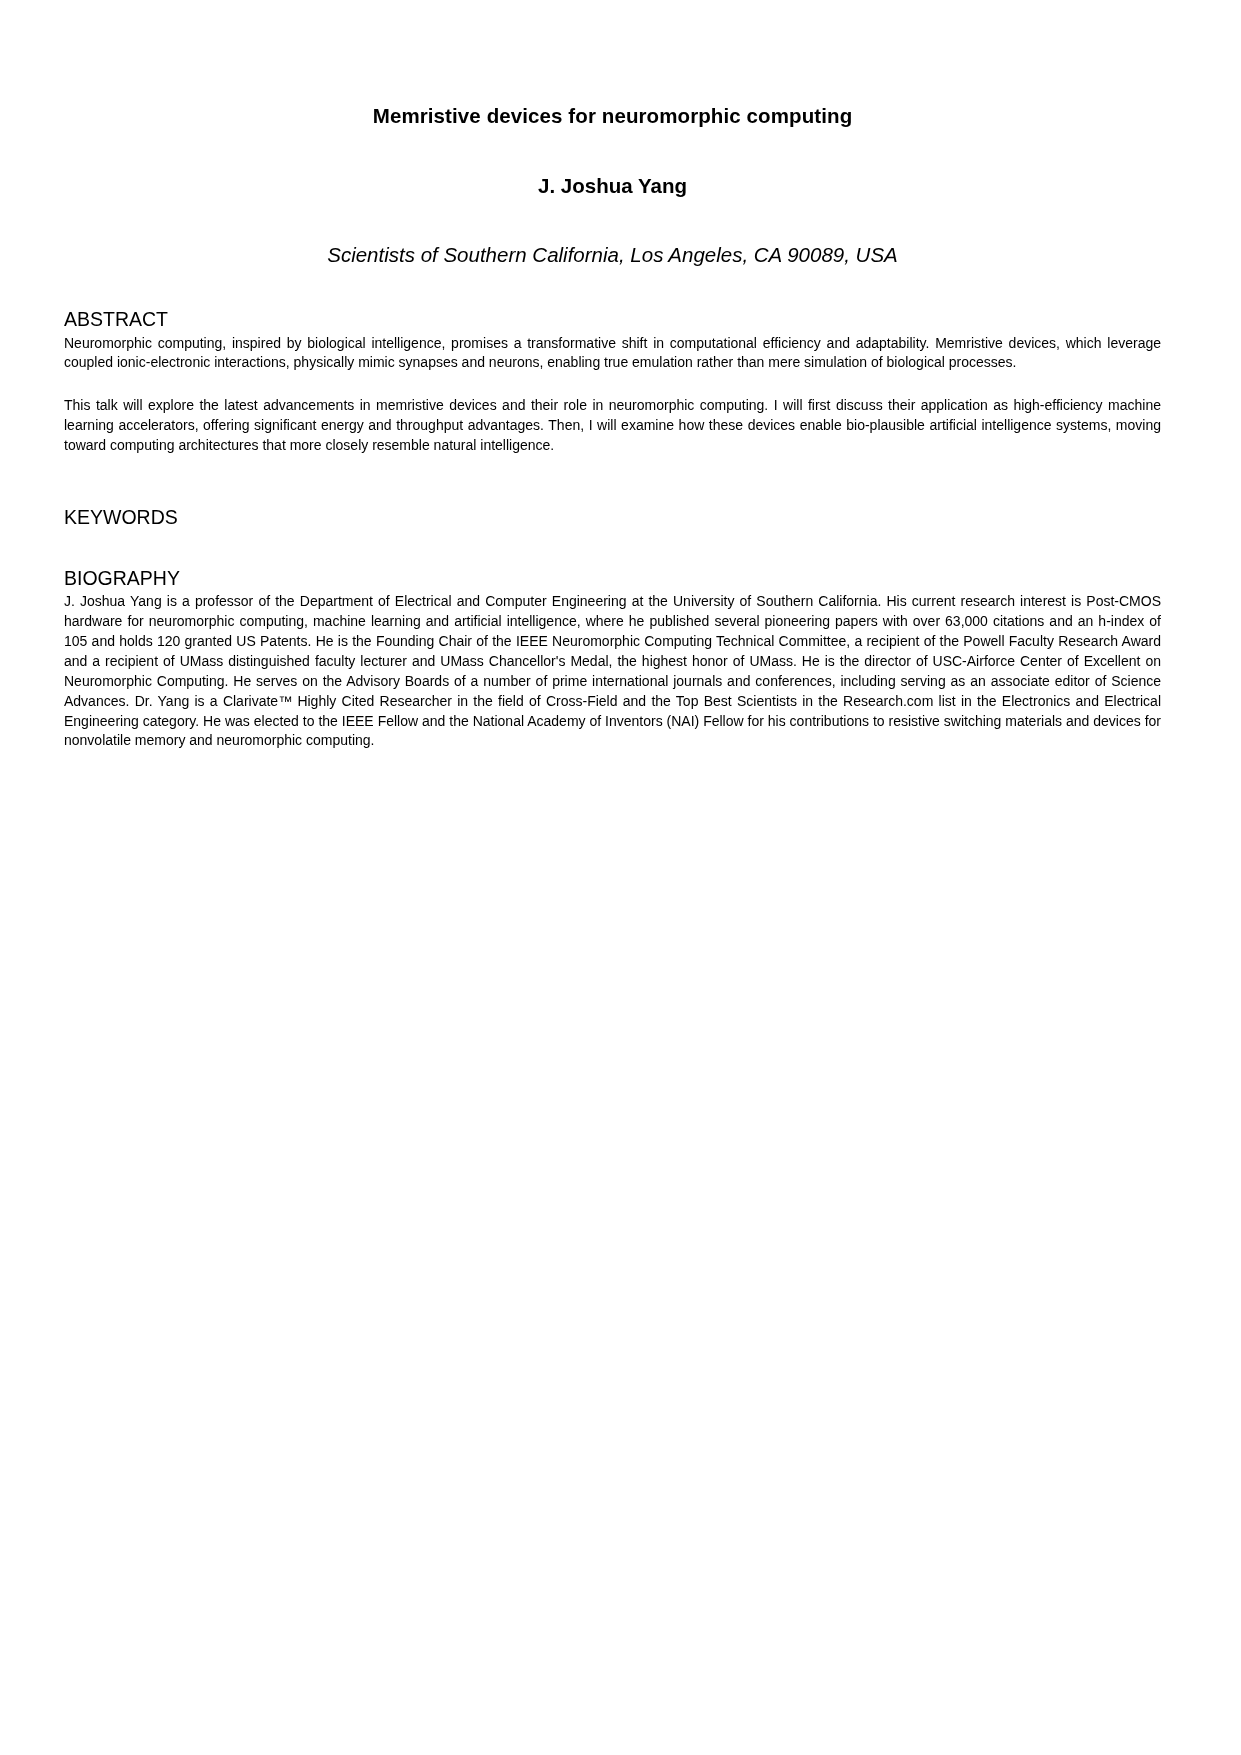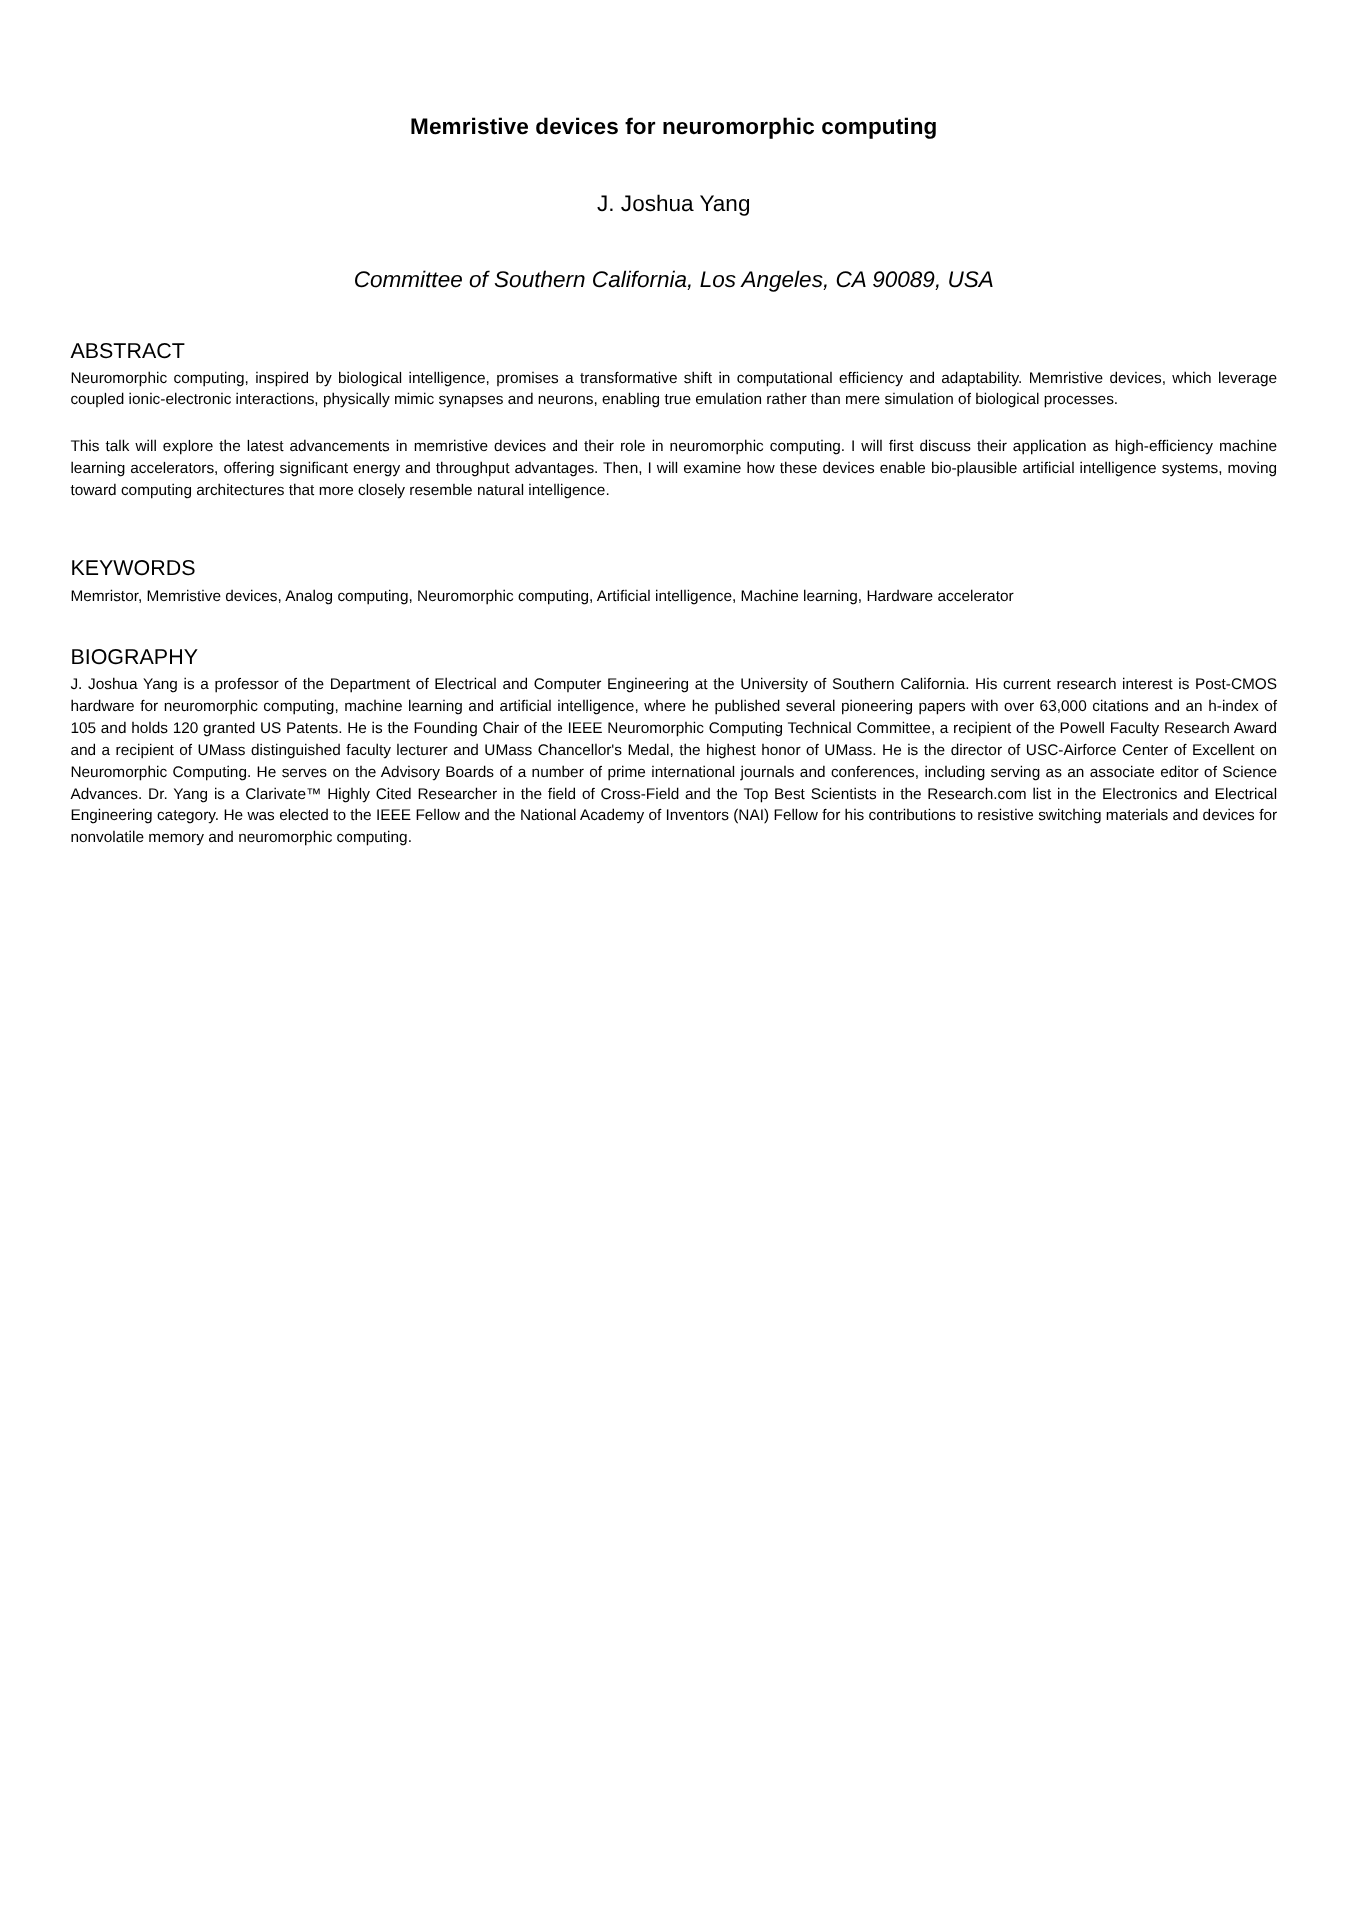--- a/index.html
+++ b/index.html
@@ -25,21 +25,21 @@
     text-align: center;
     font-size: 20.5px;
     font-weight: bold;
     letter-spacing: 0.1px;
     margin: 15px 0 0 0;
     line-height: 1.3;
   }
   .author {
     text-align: center;
     font-size: 20.5px;
-    font-weight: normal;
+    font-weight: bold;
     margin: 43px 0 0 0;
     line-height: 1.3;
   }
   .affiliation {
     text-align: center;
     font-size: 20.5px;
     font-style: italic;
     margin: 43px 0 0 0;
     line-height: 1.3;
   }
@@ -72,31 +72,30 @@
 </style>
 </head>
 <body>
 
 <div class="page">
 
   <h1 class="doc-title">Memristive devices for neuromorphic computing</h1>
 
   <div class="author">J. Joshua Yang</div>
 
-  <div class="affiliation">Committee of Southern California, Los Angeles, CA 90089, USA</div>
+  <div class="affiliation">Scientists of Southern California, Los Angeles, CA 90089, USA</div>
 
   <div class="sec-abstract">
     <div class="section-heading">ABSTRACT</div>
     <p class="body-par">Neuromorphic computing, inspired by biological intelligence, promises a transformative shift in computational efficiency and adaptability. Memristive devices, which leverage coupled ionic-electronic interactions, physically mimic synapses and neurons, enabling true emulation rather than mere simulation of biological processes.</p>
     <p class="body-par par-gap">This talk will explore the latest advancements in memristive devices and their role in neuromorphic computing. I will first discuss their application as high-efficiency machine learning accelerators, offering significant energy and throughput advantages. Then, I will examine how these devices enable bio-plausible artificial intelligence systems, moving toward computing architectures that more closely resemble natural intelligence.</p>
   </div>
 
   <div class="sec-keywords">
     <div class="section-heading">KEYWORDS</div>
-    <p class="body-par">Memristor, Memristive devices, Analog computing, Neuromorphic computing, Artificial intelligence, Machine learning, Hardware accelerator</p>
   </div>
 
   <div class="sec-biography">
     <div class="section-heading">BIOGRAPHY</div>
     <p class="body-par">J. Joshua Yang is a professor of the Department of Electrical and Computer Engineering at the University of Southern California. His current research interest is Post-CMOS hardware for neuromorphic computing, machine learning and artificial intelligence, where he published several pioneering papers with over 63,000 citations and an h-index of 105 and holds 120 granted US Patents. He is the Founding Chair of the IEEE Neuromorphic Computing Technical Committee, a recipient of the Powell Faculty Research Award and a recipient of UMass distinguished faculty lecturer and UMass Chancellor's Medal, the highest honor of UMass. He is the director of USC-Airforce Center of Excellent on Neuromorphic Computing. He serves on the Advisory Boards of a number of prime international journals and conferences, including serving as an associate editor of Science Advances. Dr. Yang is a Clarivate™ Highly Cited Researcher in the field of Cross-Field and the Top Best Scientists in the Research.com list in the Electronics and Electrical Engineering category.  He was elected to the IEEE Fellow and the National Academy of Inventors (NAI) Fellow for his contributions to resistive switching materials and devices for nonvolatile memory and neuromorphic computing.</p>
   </div>
 
 </div>
 
 </body></html>

